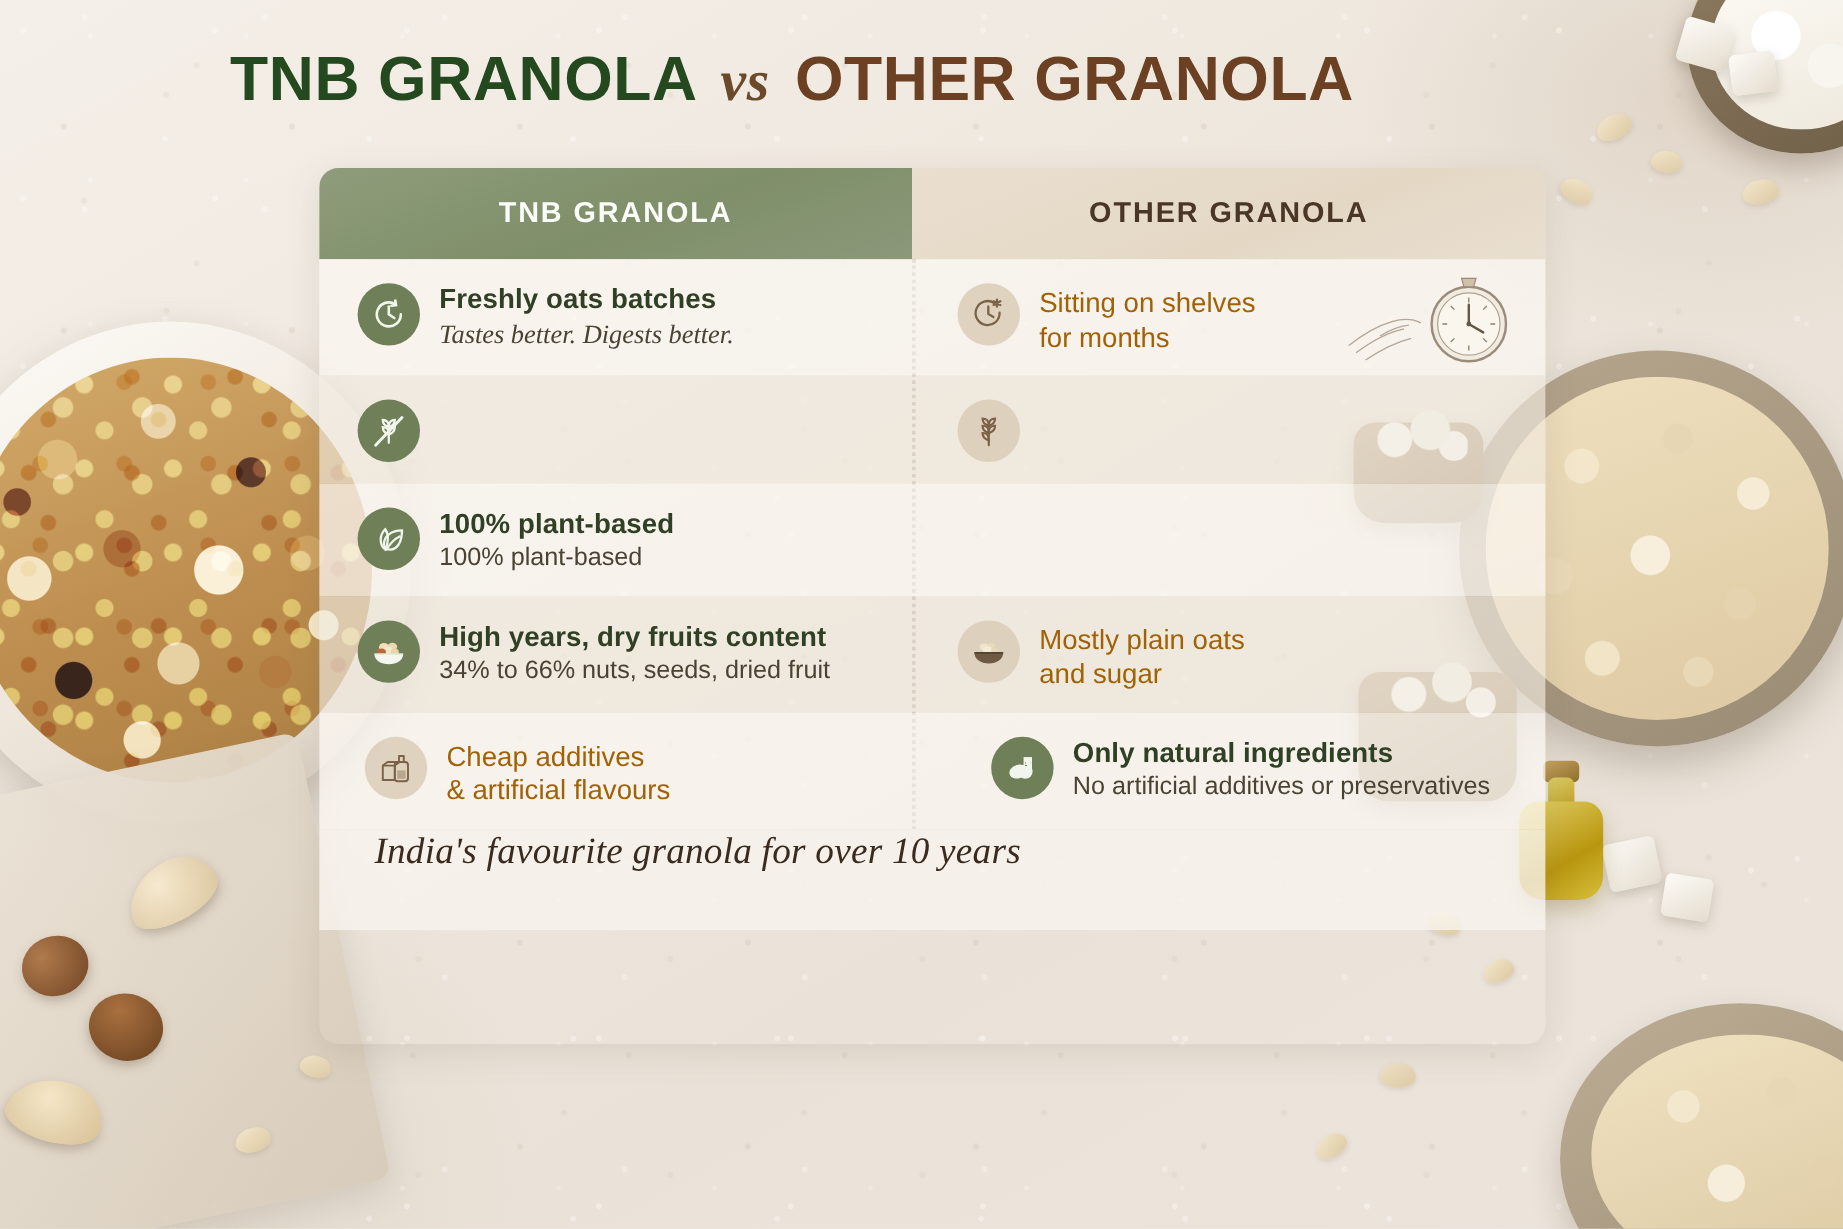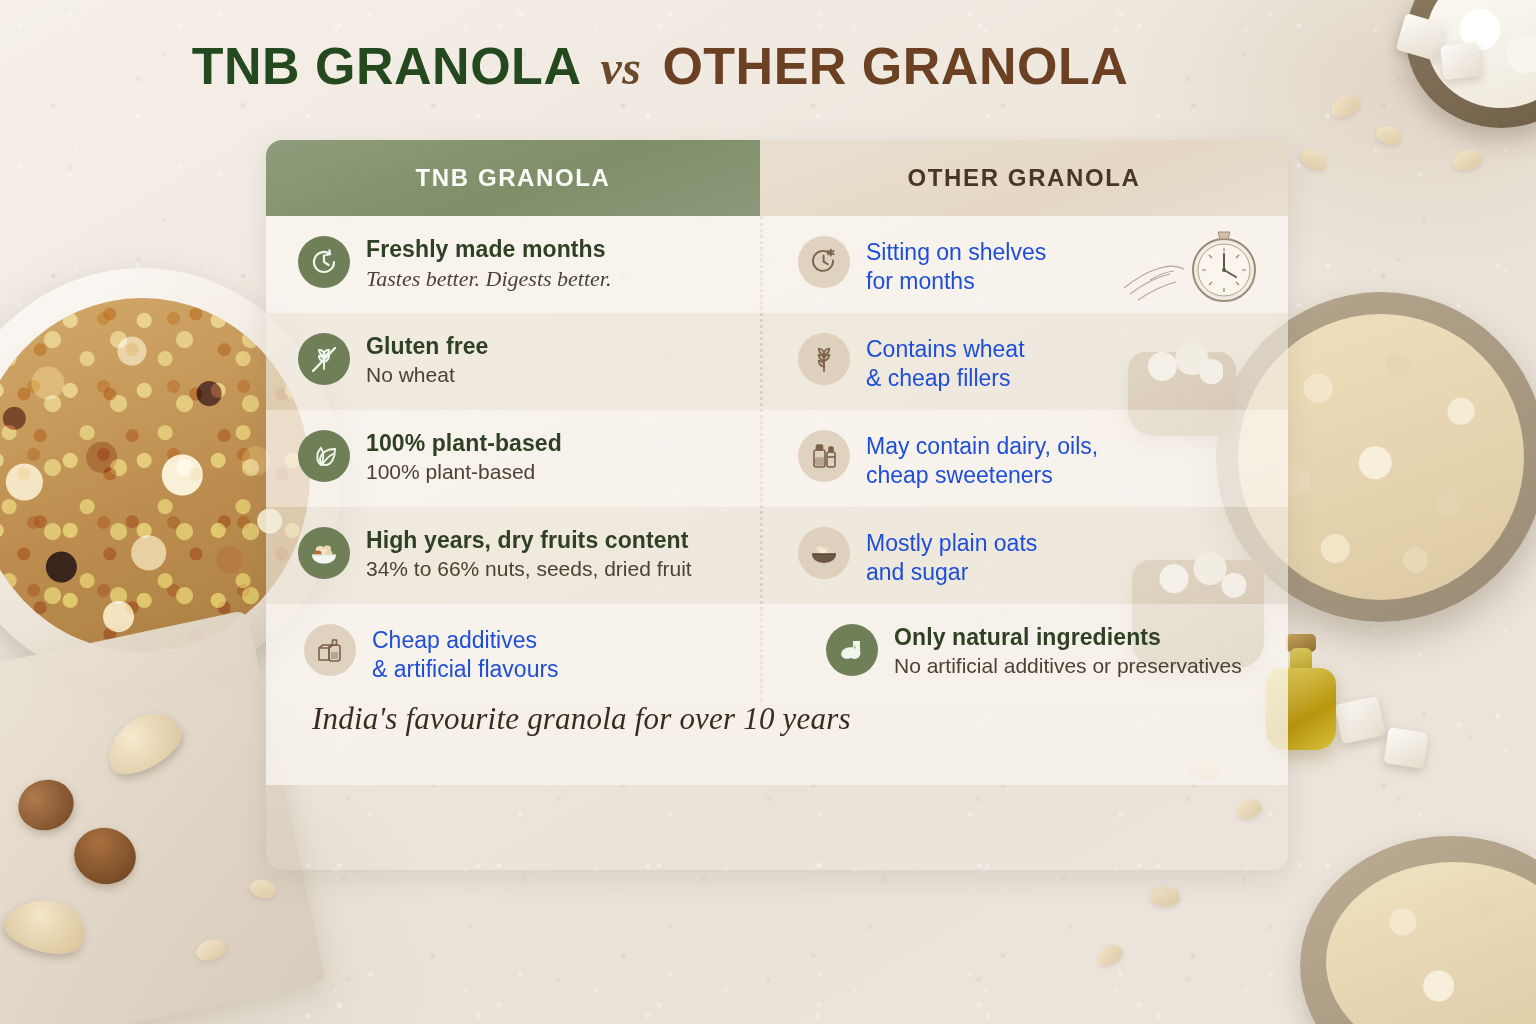--- a/index.html
+++ b/index.html
@@ -331,21 +331,21 @@
   }
   .t-sub {
     font-size: 21px;
     color: #4a4334;
     line-height: 1.26;
     margin-top: 2px;
   }
   .t-sub.italic { font-family: Liberation Serif, serif; font-style: italic; font-size: 22px; }
   .t-right {
     font-size: 23px;
-    color: #1d4ed8;
+    color: #a16207;
     line-height: 1.24;
     padding-top: 4px;
   }
 
   
   #panel-footer {
     height: 84px;
     background: rgba(248,244,237,.80);
     display: flex;
     align-items: flex-start;
@@ -470,21 +470,21 @@
     <div class="row alt-a">
       <div class="cell cell-left">
         <div class="badge badge-green">
           <svg width="30" height="30" viewBox="0 0 30 30" fill="none" stroke="#f1f6ec" stroke-width="2.2" stroke-linecap="round">
             <path d="M25 15a10 10 0 1 1-4.4-8.3"></path>
             <path d="M20.4 3.4 21 7.2l-3.8.6"></path>
             <path d="M15 8.4V15l4.6 3"></path>
           </svg>
         </div>
         <div class="txt">
-          <div class="t-title">Freshly made months</div>
+          <div class="t-title">Freshly oats batches</div>
           <div class="t-sub italic">Tastes better. Digests better.</div>
         </div>
       </div>
       <div class="cell cell-right">
         <div class="badge badge-beige">
           <svg width="30" height="30" viewBox="0 0 30 30" fill="none" stroke="#7b6248" stroke-width="1.9" stroke-linecap="round">
             <path d="M24 13.5A10 10 0 1 1 19.6 5.6"></path>
             <path d="M14.6 8.4v6.2l4.2 2.6"></path>
             <path d="M21.8 2.6v6M19 4l5.6 3.2M24.6 4 19 7.2"></path>
           </svg>
@@ -515,69 +515,45 @@
     <div class="row alt-b">
       <div class="cell cell-left">
         <div class="badge badge-green">
           <svg width="30" height="30" viewBox="0 0 30 30" fill="none" stroke="#f1f6ec" stroke-width="1.9" stroke-linecap="round">
             <path d="M15 25V9"></path>
             <path d="M15 12c-3-1-5-3-5-6 3 0 5 2 5 5zM15 12c3-1 5-3 5-6-3 0-5 2-5 5z"></path>
             <path d="M15 18c-3-1-5-3-5-6 3 0 5 2 5 5zM15 18c3-1 5-3 5-6-3 0-5 2-5 5z"></path>
             <path d="M4 27 26 4" stroke-width="2.4"></path>
           </svg>
         </div>
-        <div class="txt">
-          <div class="t-title">Gluten free</div>
-          <div class="t-sub">No wheat</div>
-        </div>
       </div>
       <div class="cell cell-right">
         <div class="badge badge-beige">
           <svg width="30" height="30" viewBox="0 0 30 30" fill="none" stroke="#7b6248" stroke-width="1.8" stroke-linecap="round">
             <path d="M15 27V8"></path>
             <path d="M15 11c-3.2-1-5.2-3.2-5.2-6.2 3.2 0 5.2 2.2 5.2 5.2zM15 11c3.2-1 5.2-3.2 5.2-6.2-3.2 0-5.2 2.2-5.2 5.2z"></path>
             <path d="M15 17c-3.2-1-5.2-3.2-5.2-6.2 3.2 0 5.2 2.2 5.2 5.2zM15 17c3.2-1 5.2-3.2 5.2-6.2-3.2 0-5.2 2.2-5.2 5.2z"></path>
             <path d="M15 23c-3.2-1-5.2-3.2-5.2-6.2 3.2 0 5.2 2.2 5.2 5.2z"></path>
           </svg>
         </div>
-        <div class="t-right">
-          <div>Contains wheat</div>
-          <div>&amp; cheap fillers</div>
-        </div>
       </div>
     </div>
 
     <div class="row alt-a">
       <div class="cell cell-left">
         <div class="badge badge-green">
           <svg width="30" height="30" viewBox="0 0 30 30" fill="none" stroke="#f1f6ec" stroke-width="1.9" stroke-linecap="round">
             <path d="M12 24c-5-4-5-12 0-17 3 4 3 11 0 17z"></path>
             <path d="M26 8c-9 0-15 5-15 11 0 3 2 5 5 5 7 0 10-8 10-16z"></path>
             <path d="M13 24c3-5 7-9 11-11"></path>
           </svg>
         </div>
         <div class="txt">
           <div class="t-title">100% plant-based</div>
           <div class="t-sub">100% plant-based</div>
-        </div>
-      </div>
-      <div class="cell cell-right">
-        <div class="badge badge-beige">
-          <svg width="30" height="30" viewBox="0 0 30 30" fill="none" stroke="#7b6248" stroke-width="1.6">
-            <rect x="5" y="9" width="11" height="17" rx="2"></rect>
-            <rect x="7.5" y="4" width="6" height="5" rx="1.2" fill="#7b6248"></rect>
-            <rect x="6.5" y="17" width="8" height="7" rx="1" fill="#7b6248" opacity=".4"></rect>
-            <rect x="18" y="11" width="8" height="15" rx="2"></rect>
-            <rect x="20" y="6" width="4" height="5" rx="1" fill="#7b6248"></rect>
-            <path d="M18 16h8"></path>
-          </svg>
-        </div>
-        <div class="t-right">
-          <div>May contain dairy, oils,</div>
-          <div>cheap sweeteners</div>
         </div>
       </div>
     </div>
 
     <div class="row alt-b">
       <div class="cell cell-left">
         <div class="badge badge-green">
           <svg width="32" height="32" viewBox="0 0 32 32">
             <ellipse cx="12" cy="12.5" rx="4.2" ry="3.6" fill="#f0e0bd"></ellipse>
             <ellipse cx="19" cy="12" rx="4" ry="3.4" fill="#ecd8ae"></ellipse>

